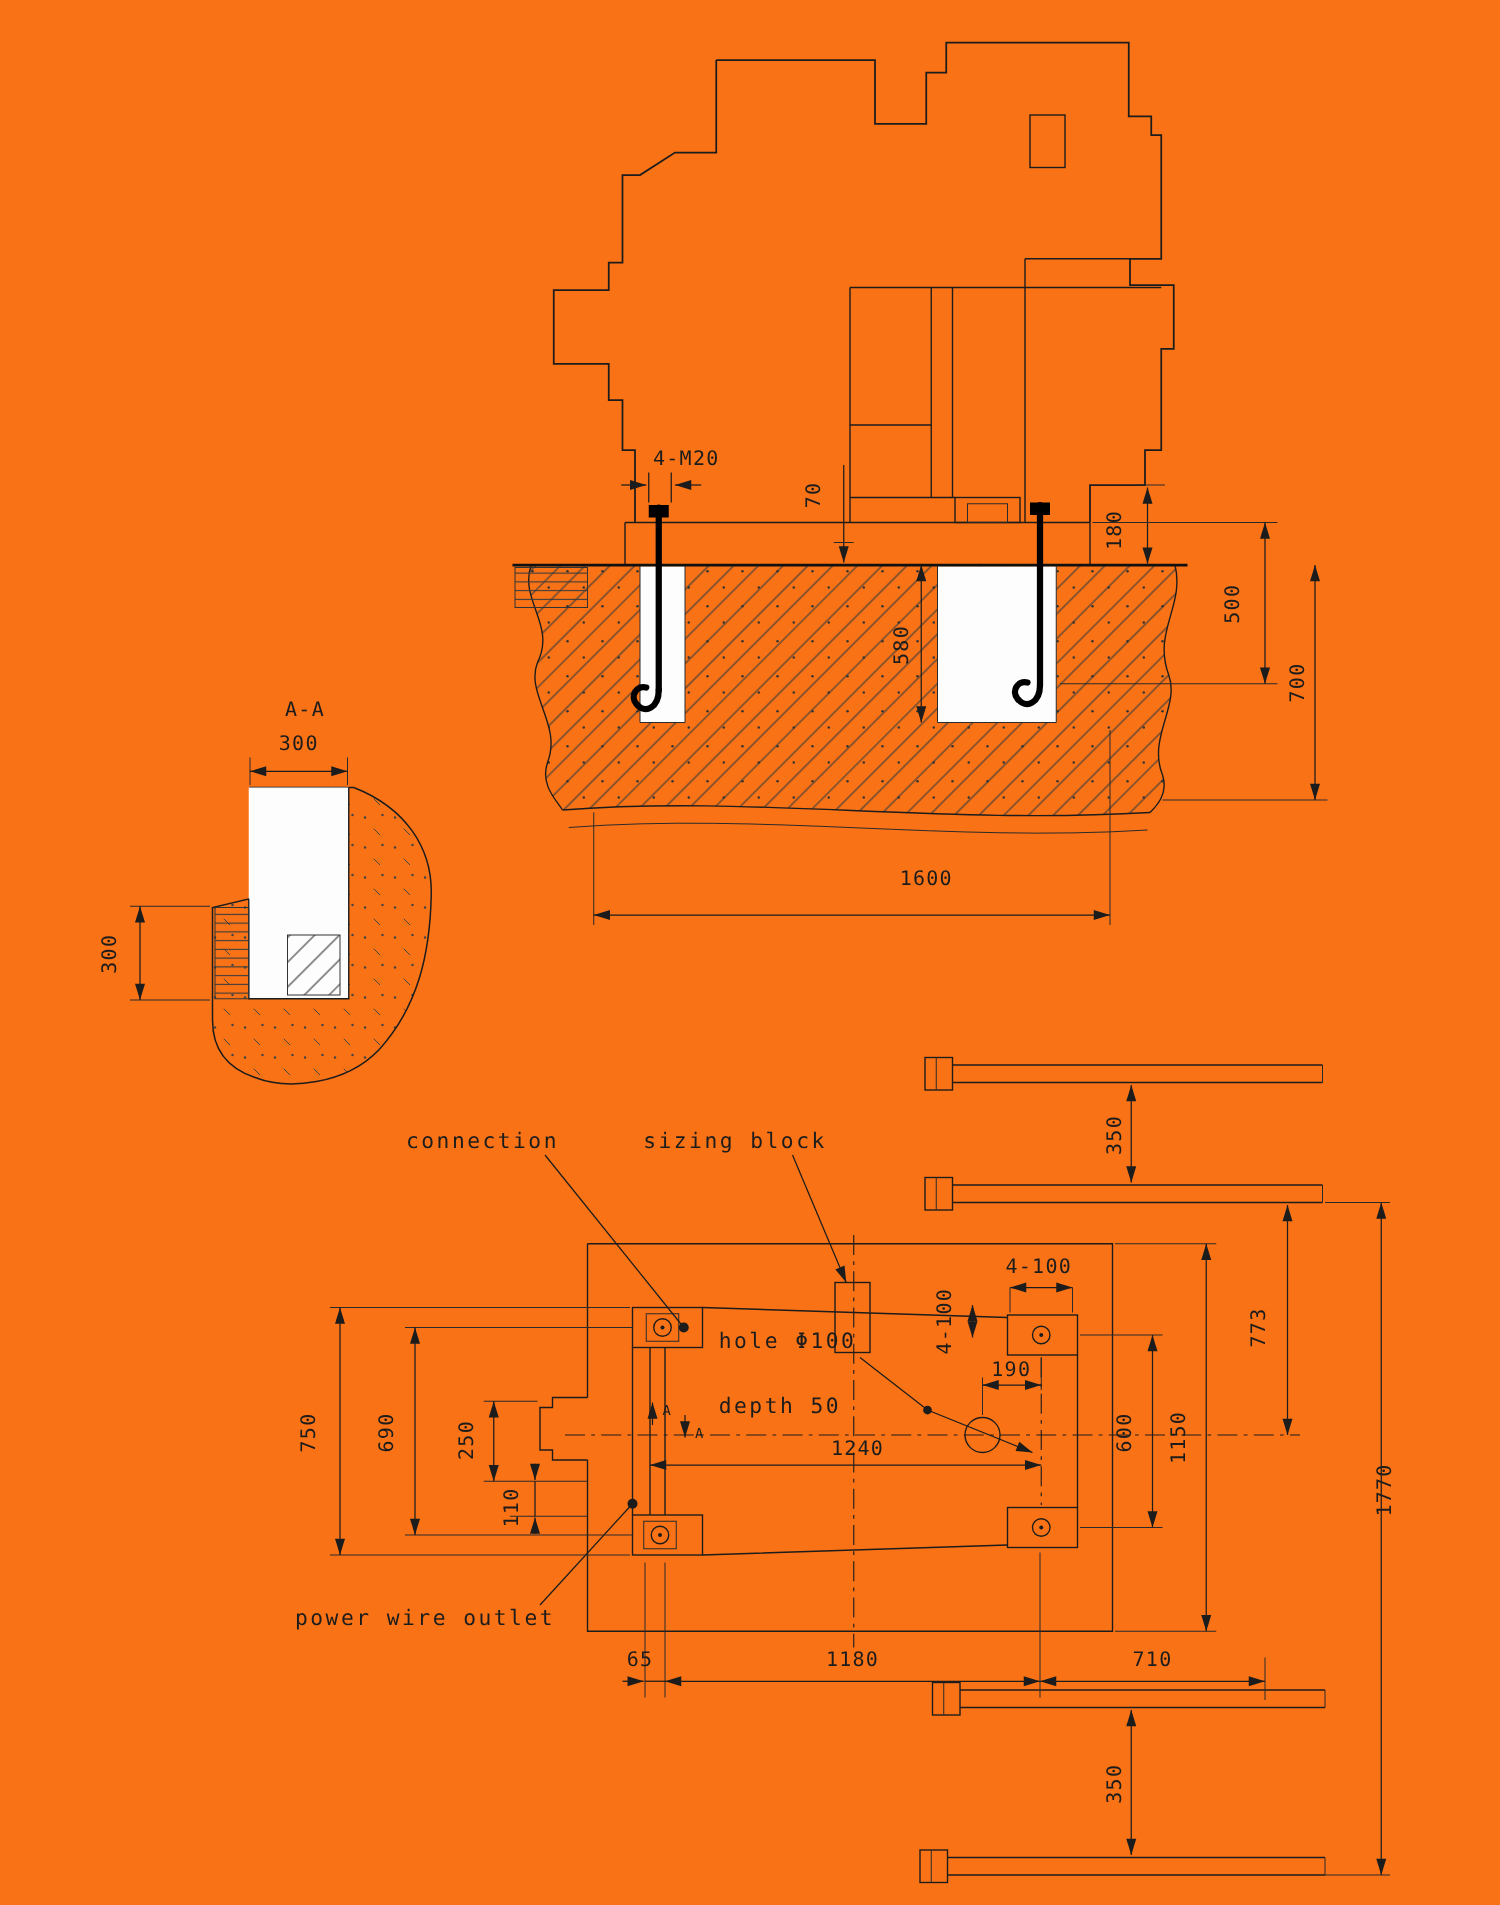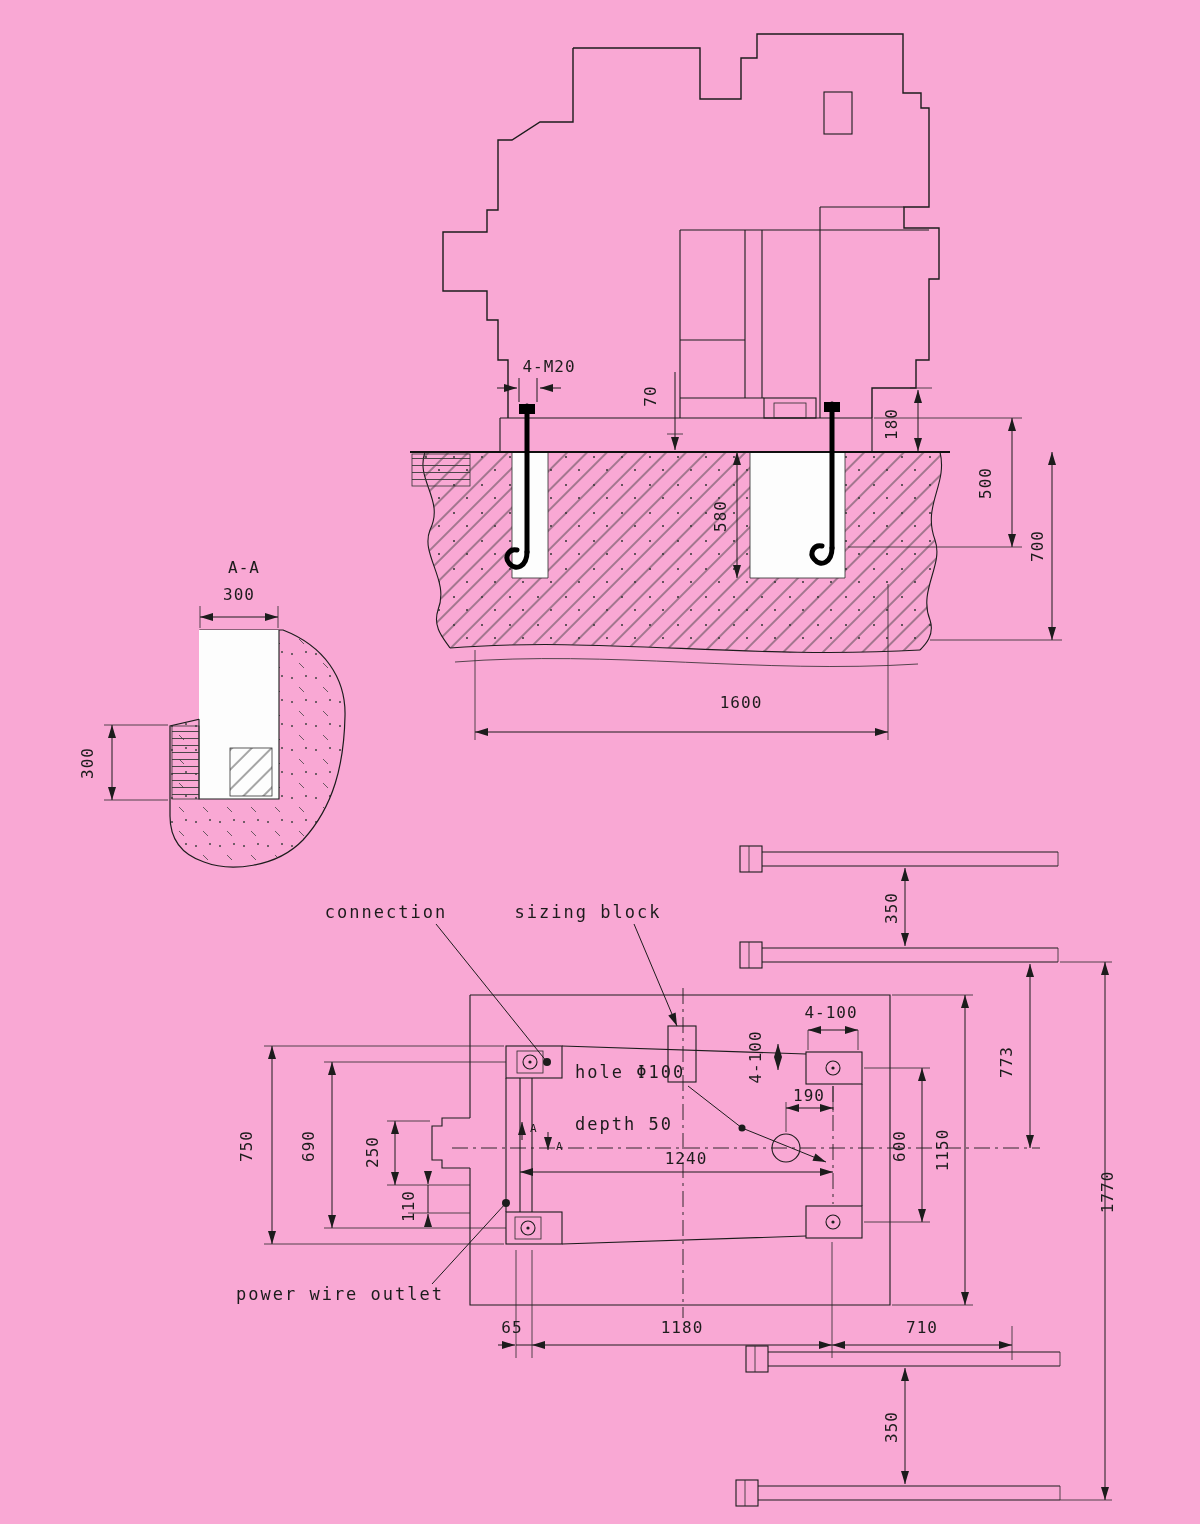--- a/index.html
+++ b/index.html
@@ -1,16 +1,16 @@
 <!DOCTYPE html>
 <html><head>
 <meta charset="utf-8">
 <style>
   html,body{margin:0;padding:0;background:#ffffff;}
-  .sheet{position:relative;width:1200px;height:1524px;background:#f9a8d4;overflow:hidden;}
+  .sheet{position:relative;width:1200px;height:1524px;background:#f97316;overflow:hidden;}
   svg{display:block;}
   svg text{font-family:"DejaVu Sans Mono","Liberation Mono",monospace;fill:#1c1c1c;}
   .dim-t{font-size:16px;letter-spacing:1px;}
   .lbl-t{font-size:17px;letter-spacing:2px;}
   .sm-t{font-size:11px;}
   .ln{stroke:#1c1c1c;stroke-width:1.1;fill:none;}
   .ln-med{stroke:#1c1c1c;stroke-width:1.4;fill:none;}
   .ln-thick{stroke:#101010;stroke-width:2.2;fill:none;}
   .dim{stroke:#1c1c1c;stroke-width:1;fill:none;}
   .thin{stroke:#2a2a2a;stroke-width:0.8;fill:none;}

